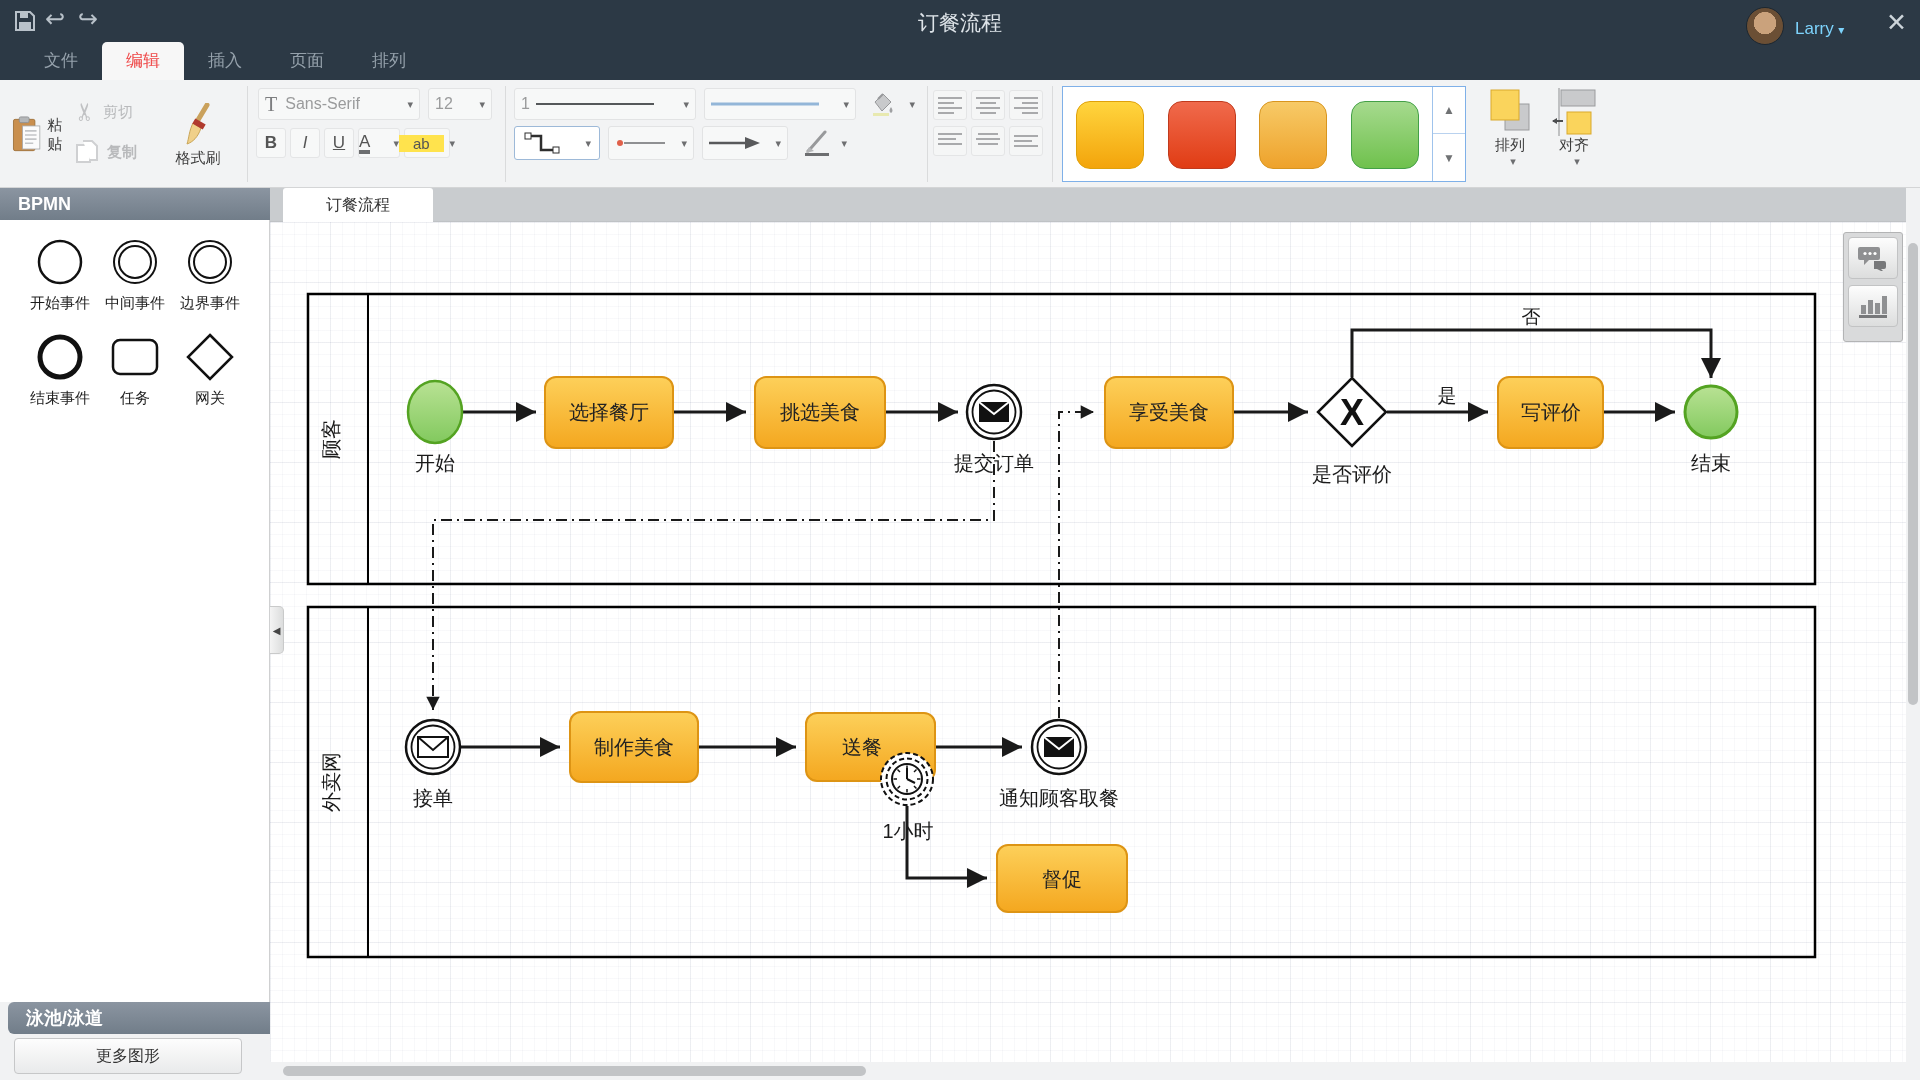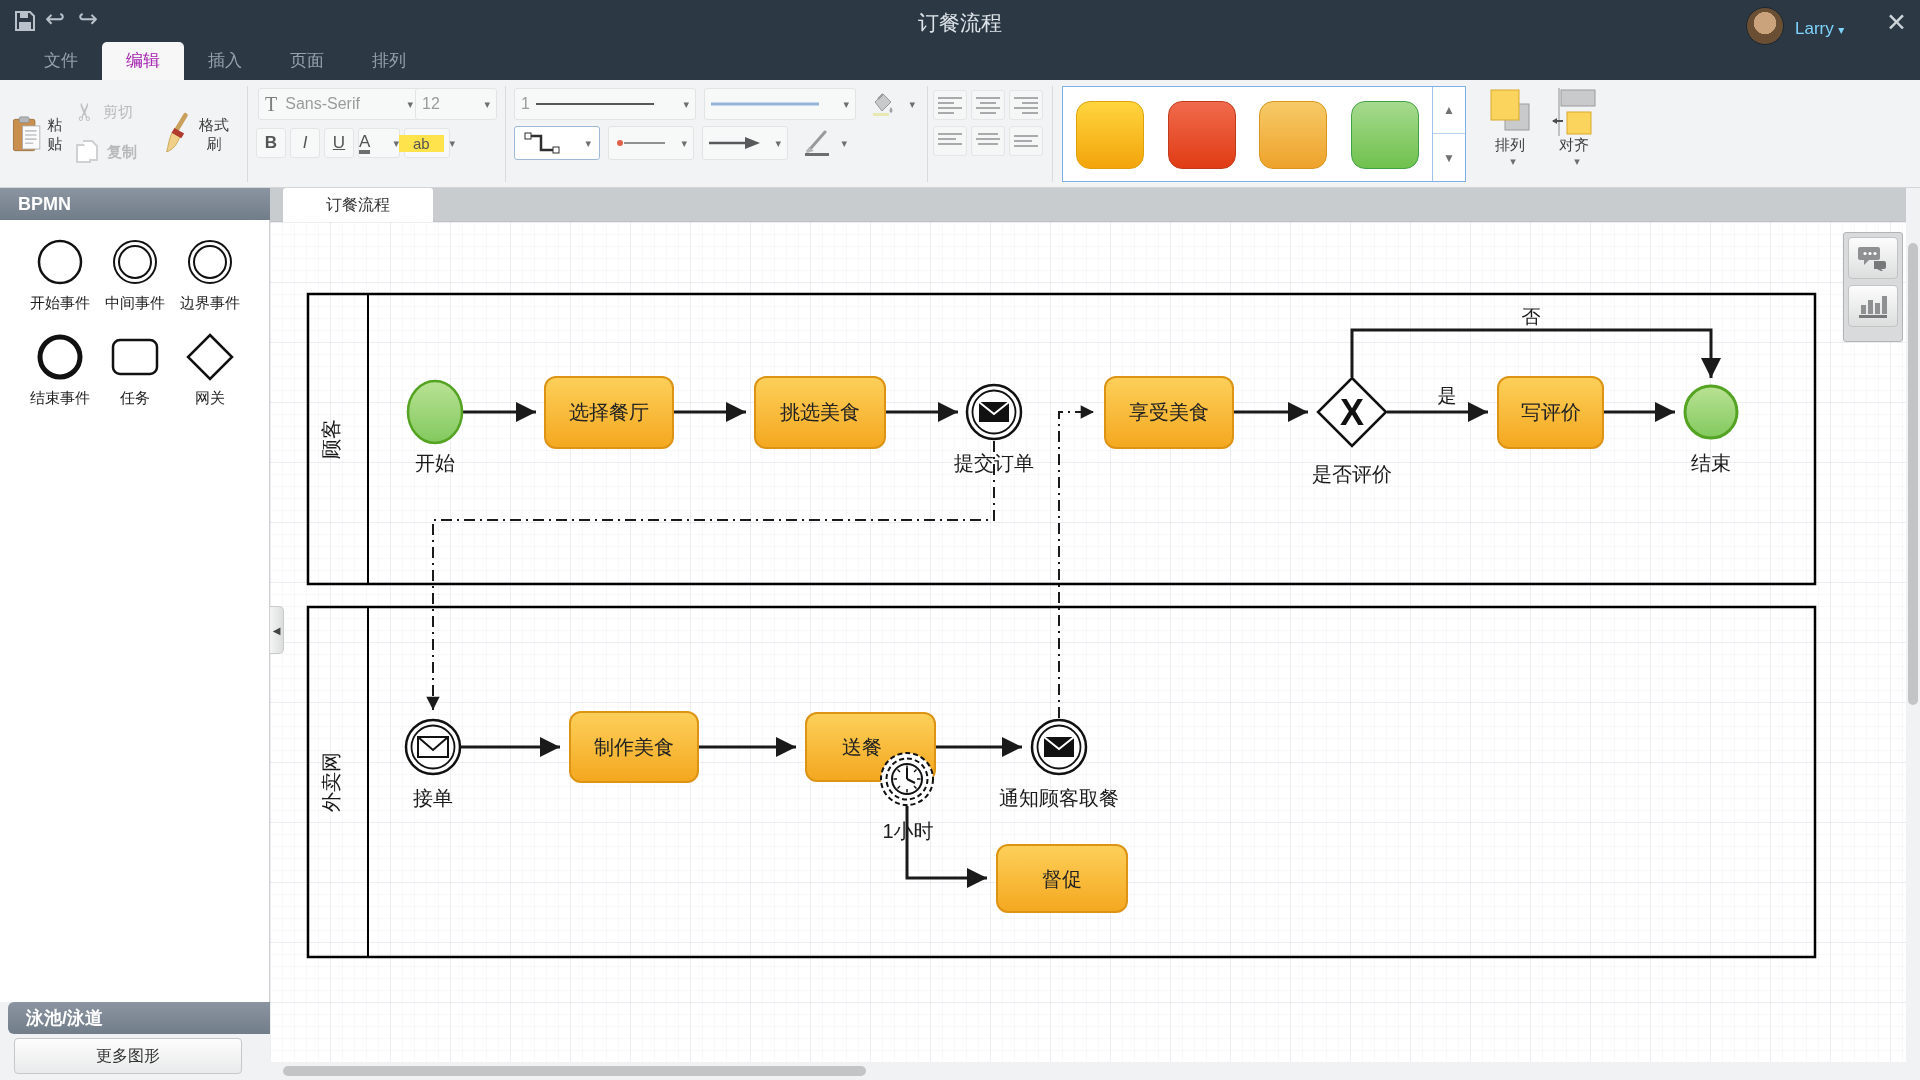--- a/index.html
+++ b/index.html
@@ -4,21 +4,21 @@
 <style>
   html,body{margin:0;padding:0;background:#666;}
   *{box-sizing:border-box;font-family:"Liberation Sans","DejaVu Sans",sans-serif;}
   #app{position:relative;width:1920px;height:1080px;overflow:hidden;background:#f2f3f4;user-select:none;}
   .abs{position:absolute;}
   
   .titlebar{left:0;top:0;width:1920px;height:80px;background:#2c3945;}
   .tb-ico{color:#b9c2ca;font-size:20px;line-height:22px;cursor:pointer;}
   .apptitle{left:50%;top:9px;transform:translateX(-50%);color:#dde3e8;font-size:21px;}
   .menu-tab{height:38px;line-height:38px;padding:0 24px;color:#96a2ac;font-size:17px;float:left;cursor:pointer;}
-  .menu-tab.active{background:#f7f7f7;color:#a21caf;border-radius:5px 5px 0 0;}
+  .menu-tab.active{background:#f7f7f7;color:#ef4444;border-radius:5px 5px 0 0;}
   .avatar{width:38px;height:38px;border-radius:50%;background:radial-gradient(circle at 50% 42%,#caa27c 0 40%,#6b4f35 41% 100%);border:1px solid #1d2730;}
   .userlbl{color:#7dd3fc;font-size:17px;}
   .closex{color:#cdd5da;font-size:25px;cursor:pointer;}
   
   .toolbar{left:0;top:80px;width:1920px;height:108px;background:#f2f3f4;border-bottom:1px solid #d4d5d6;}
   .vsep{top:6px;width:1px;height:96px;background:#dadbdc;}
   .t-btn{display:flex;align-items:center;justify-content:center;border:1px solid transparent;border-radius:3px;cursor:pointer;color:#3f3f3f;}
   .t-lbl{font-size:15px;color:#3c3c3c;text-align:center;}
   .t-lbl.dis{color:#b9babc;}
   .drop{background:#f7f8f8;border:1px solid #e2e3e4;border-radius:3px;display:flex;align-items:center;padding:0 6px;cursor:pointer;color:#9a9b9c;}
@@ -105,36 +105,36 @@
       <span style="font-size:24px;color:#c0c1c3;transform:rotate(-90deg);display:inline-block;">✂</span>
       <span class="t-lbl dis" style="margin-left:8px;">剪切</span>
     </div>
     <div class="abs t-btn" style="left:74px;top:56px;width:80px;height:32px;justify-content:flex-start;">
       <svg width="24" height="26" viewBox="0 0 24 26">
         <rect x="2" y="6" width="13" height="17" fill="#fff" stroke="#cfd0d2" stroke-width="2"></rect>
         <path d="M8 2 h9 l5 5 v14 h-7" fill="#fff" stroke="#cfd0d2" stroke-width="2"></path>
       </svg>
       <span class="t-lbl dis" style="margin-left:8px;font-weight:bold;">复制</span>
     </div>
-    <div class="abs t-btn" style="left:160px;top:10px;width:76px;height:90px;flex-direction:row;">
+    <div class="abs t-btn" style="left:160px;top:10px;width:76px;height:90px;flex-direction:column;">
       <svg width="34" height="46" viewBox="0 0 34 46">
         <path d="M26 2 L14 22" stroke="#caa15c" stroke-width="5" stroke-linecap="round"></path>
         <path d="M12 20 l8 5 c-3 9 -8 14 -14 16 c2 -6 2 -13 6 -21 z" fill="#f0d089" stroke="#c9a558"></path>
         <rect x="12" y="18" width="12" height="6" transform="rotate(30 18 21)" fill="#b03a2e"></rect>
       </svg>
       <div class="t-lbl">格式刷</div>
     </div>
     <div class="abs vsep" style="left:247px;"></div>
 
     <div class="abs drop" style="left:258px;top:8px;width:162px;height:32px;">
       <span style="font-size:20px;color:#7d7e80;font-family:'Liberation Serif',serif;margin-right:8px;">T</span>
       <span style="font-size:16px;">Sans-Serif</span>
       <span class="caret">▾</span>
     </div>
-    <div class="abs drop" style="left:415px;top:8px;width:82px;height:32px;">
+    <div class="abs drop" style="left:428px;top:8px;width:64px;height:32px;">
       <span style="font-size:16px;">12</span>
       <span class="caret">▾</span>
     </div>
     <div class="abs fmt-sq" style="left:256px;top:48px;font-weight:bold;">
         <span>B</span>
       </div>
     <div class="abs fmt-sq" style="left:290px;top:48px;font-style:italic;font-family:'Liberation Serif',serif;">
         <span>I</span>
       </div>
     <div class="abs fmt-sq" style="left:324px;top:48px;text-decoration:underline;">

